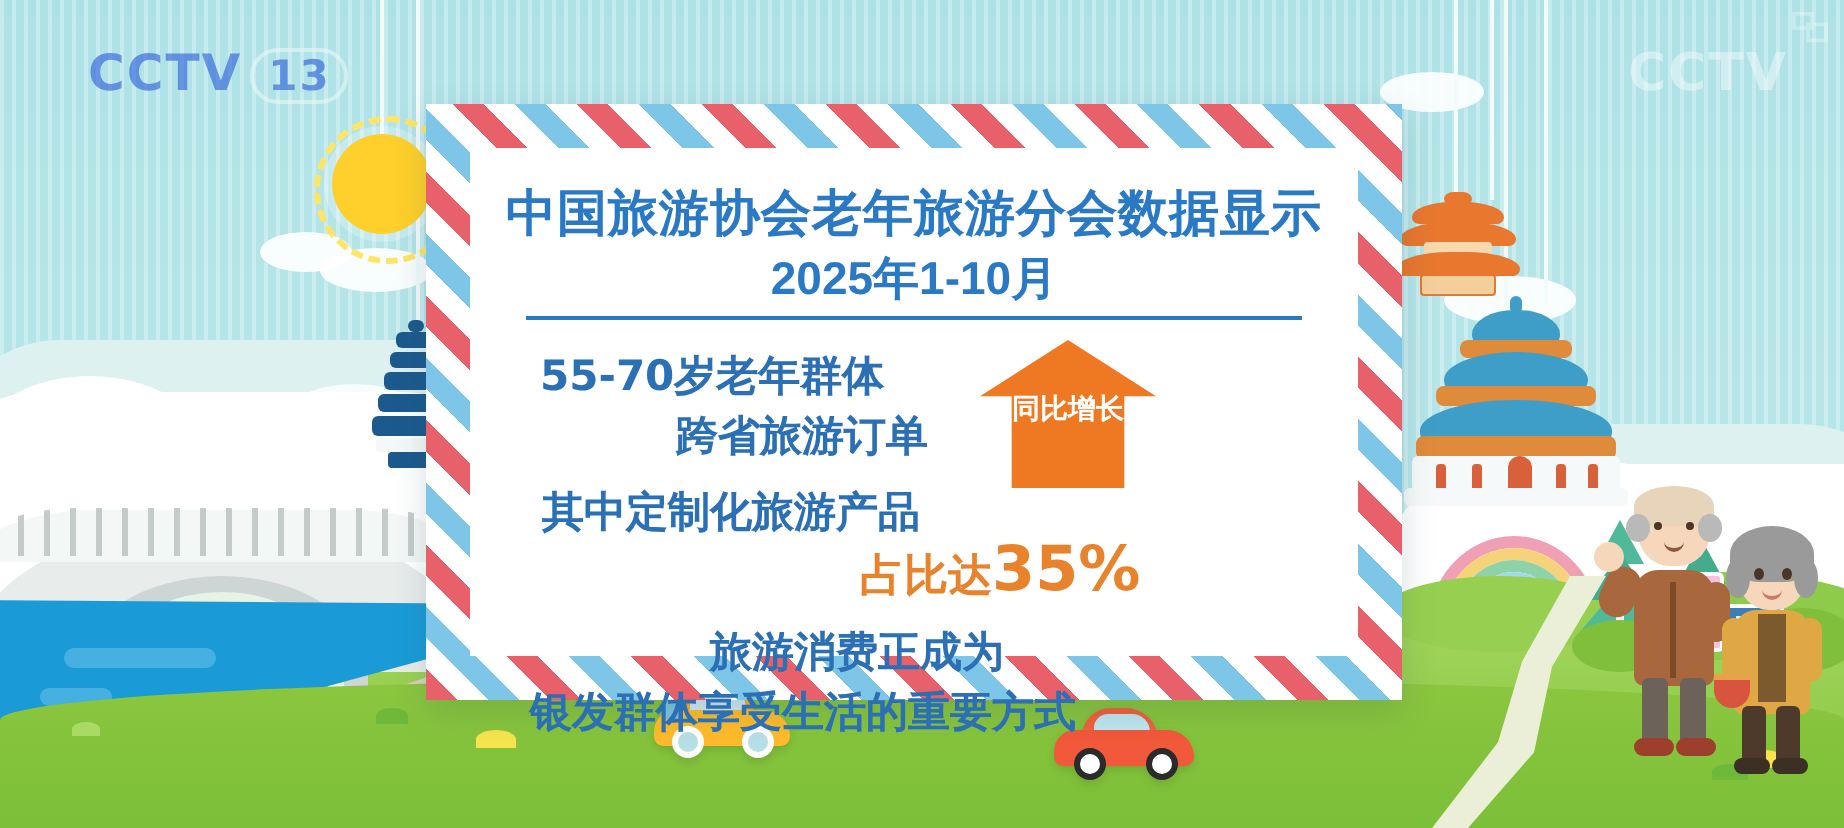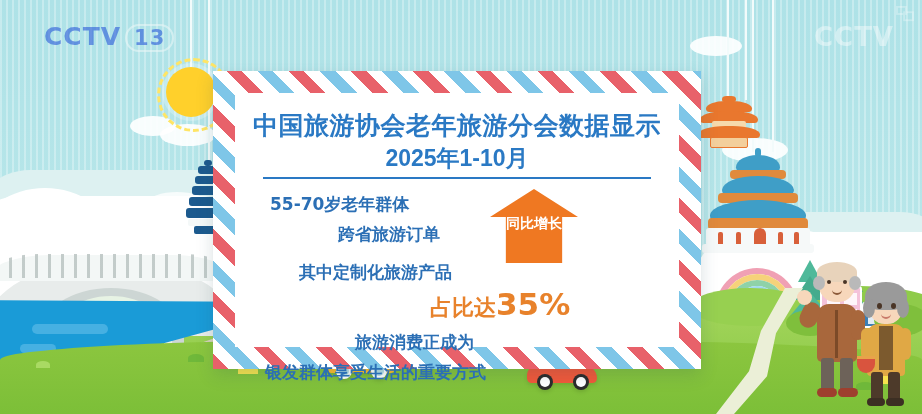--- a/index.html
+++ b/index.html
@@ -113,35 +113,35 @@
   .card{position:absolute;left:213px;top:52px;width:488px;height:298px;
         background:#fff;box-shadow:0 6px 16px rgba(40,80,90,.18);
         padding:11px;box-sizing:border-box;
         border:11px solid transparent;
         background-image:
           linear-gradient(#fff,#fff),
           repeating-linear-gradient(45deg,
             #e8616a 0 11px, #ffffff 11px 22px,
             #7ec6e8 22px 33px, #ffffff 33px 44px);
         background-origin:border-box;
-        background-clip:content-box,border-box;margin-top:19px;}
+        background-clip:content-box,border-box;}
   .card-inner{position:absolute;inset:11px;background:#fff;}
 
   .title{position:absolute;left:0;right:0;top:16px;text-align:center;
          color:#2a79c4;font-weight:bold;font-size:25px;letter-spacing:.5px;
          font-family:"DejaVu Sans","Liberation Sans",sans-serif;}
   .subtitle{position:absolute;left:0;right:0;top:50px;text-align:center;
          color:#2a79c4;font-weight:bold;font-size:23px;}
   .divider{position:absolute;left:28px;right:28px;top:84px;height:2px;background:#2a79c4;}
 
-  .line{position:absolute;color:#2b6fb5;font-weight:bold;font-size:17px;
+  .line{position:absolute;color:#2b6fb5;font-weight:bold;font-size:21px;
         white-space:nowrap;font-family:"DejaVu Sans","Liberation Sans",sans-serif;}
   .l1{left:35px;top:100px;}
   .l2{left:103px;top:130px;}
-  .l3{left:64px;top:168px;}
+  .l3{left:36px;top:168px;}
   .l4{left:195px;top:193px;color:#e8822b;font-size:22px;}
   .l4 b{font-size:31px;text-align:center;}
   .l5{left:120px;top:238px;}
   .l6{left:30px;top:268px;}
 
   
   .badge{position:absolute;left:255px;top:96px;width:88px;height:74px;
          background:#ef7822;
          clip-path:polygon(50% 0, 100% 38%, 82% 38%, 82% 100%, 18% 100%, 18% 38%, 0 38%);
          text-align:center;color:#fff;}

